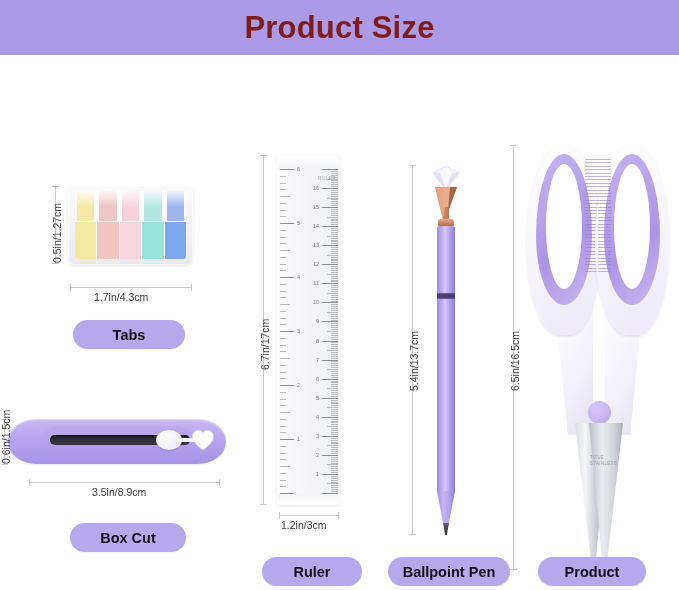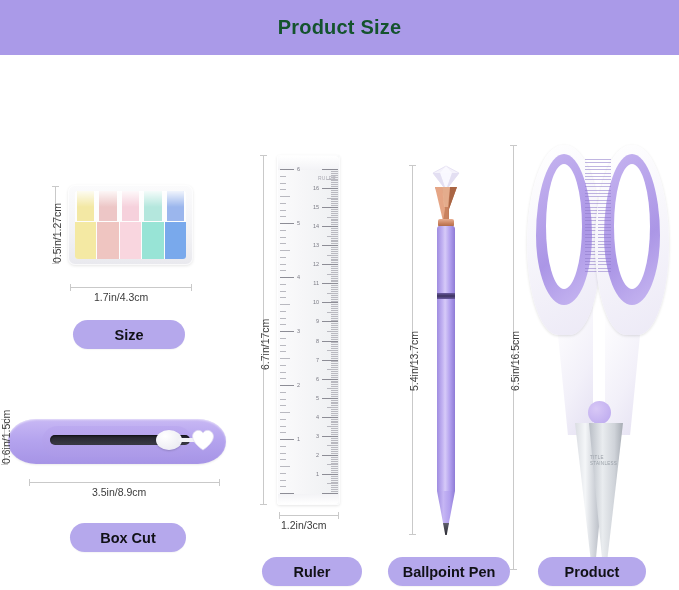--- a/index.html
+++ b/index.html
@@ -11,21 +11,21 @@
     position:relative;
   }
 
   
   #header-banner{
     position:absolute;left:0;top:0;width:679px;height:55px;
     background:#aa9ae8;
     display:flex;align-items:center;justify-content:center;
   }
   #header-title{
-    font-size:20px;font-weight:bold;color:#14532d;
+    font-size:31px;font-weight:bold;color:#7f1d1d;
     letter-spacing:0.2px;
   }
 
   
   #stage{position:absolute;left:0;top:55px;width:679px;height:535px;background:#fff;}
 
   
   .pill{
     position:absolute;
     background:#b5a8ec;
@@ -259,21 +259,21 @@
       <div id="tabs-gloss"></div>
     </div>
 
     <div class="dim-v" style="left:55px;top:131px;height:78px;"></div>
     <div class="dim-label vert" style="left:51px;top:208px;">0.5in/1.27cm</div>
 
     <div class="dim-h" style="left:70px;top:232px;width:122px;"></div>
     <div class="dim-label" style="left:94px;top:236px;">1.7in/4.3cm</div>
 
     <div class="pill" style="left:73px;top:265px;width:112px;">
-      <span>Size</span>
+      <span>Tabs</span>
     </div>
   </div>
 
   <div>
     <div id="boxcut-product">
       <div id="boxcut-body"></div>
       <div id="boxcut-waist"></div>
       <div id="boxcut-slot"></div>
       <div id="boxcut-slider"></div>
       <div id="boxcut-stem"></div>

